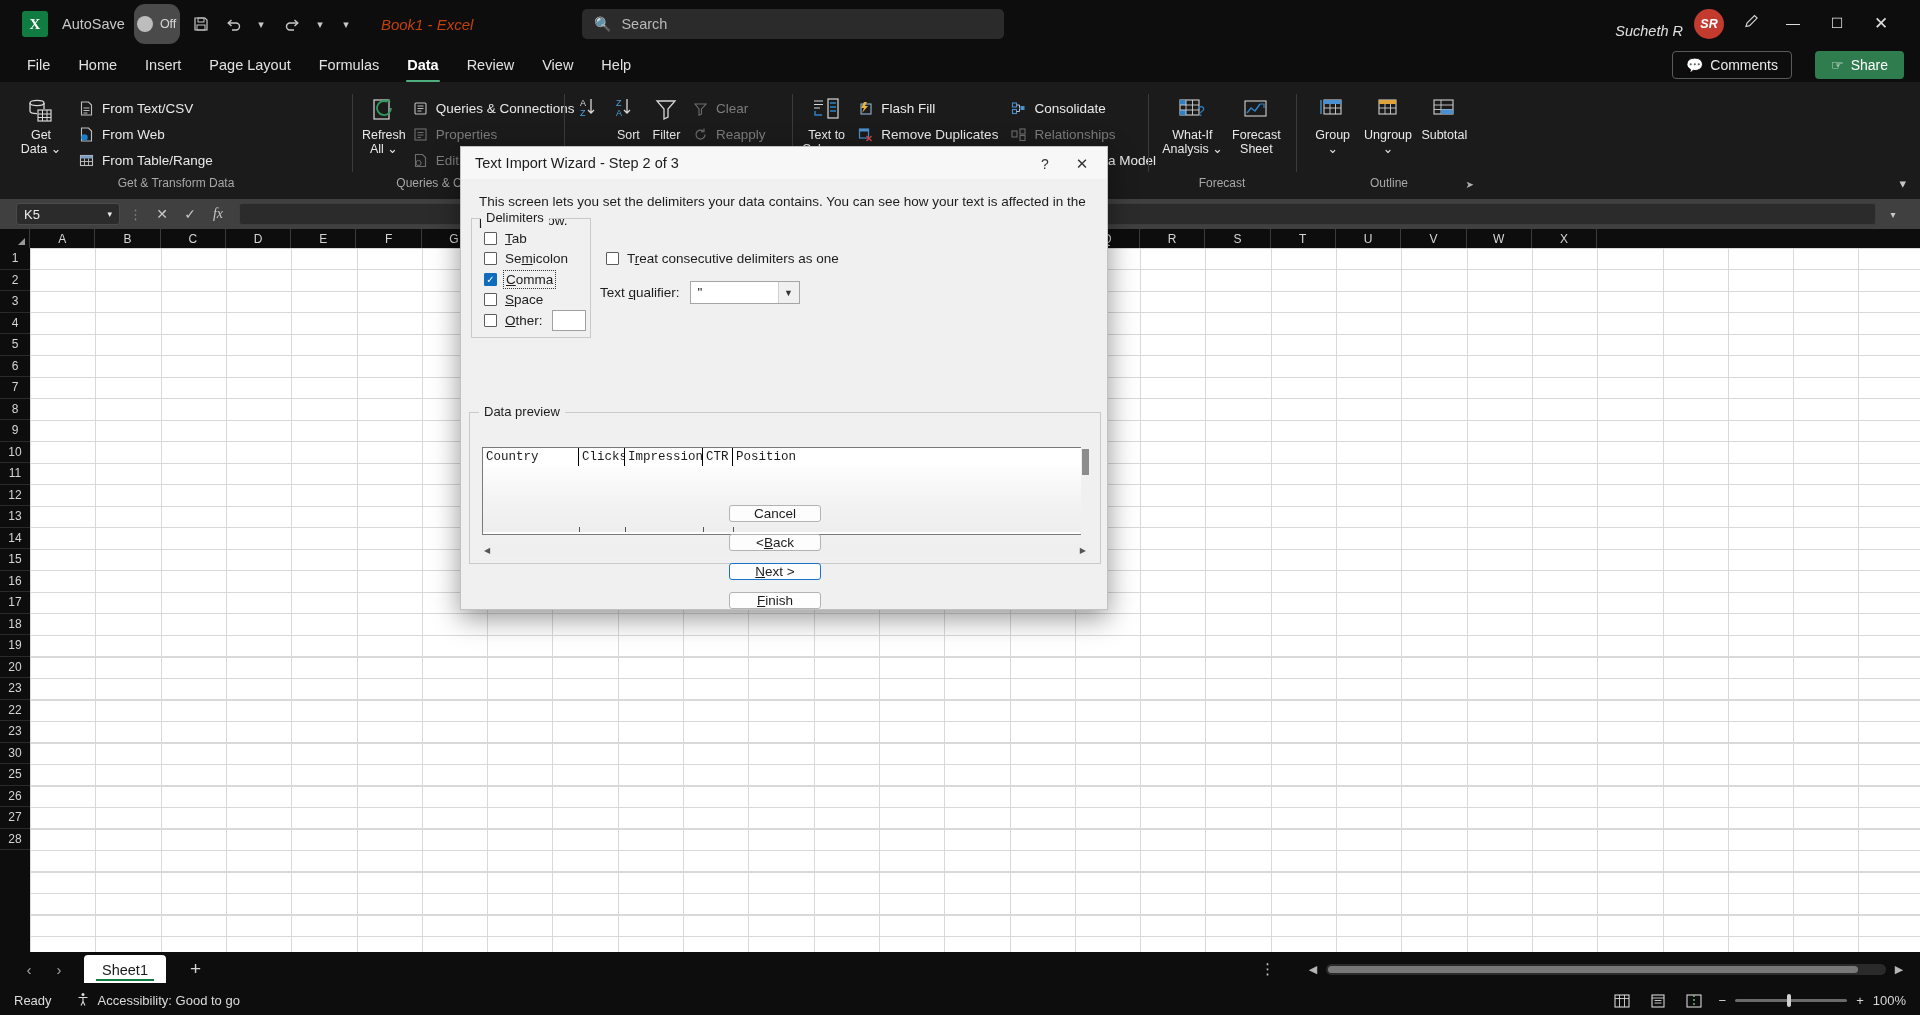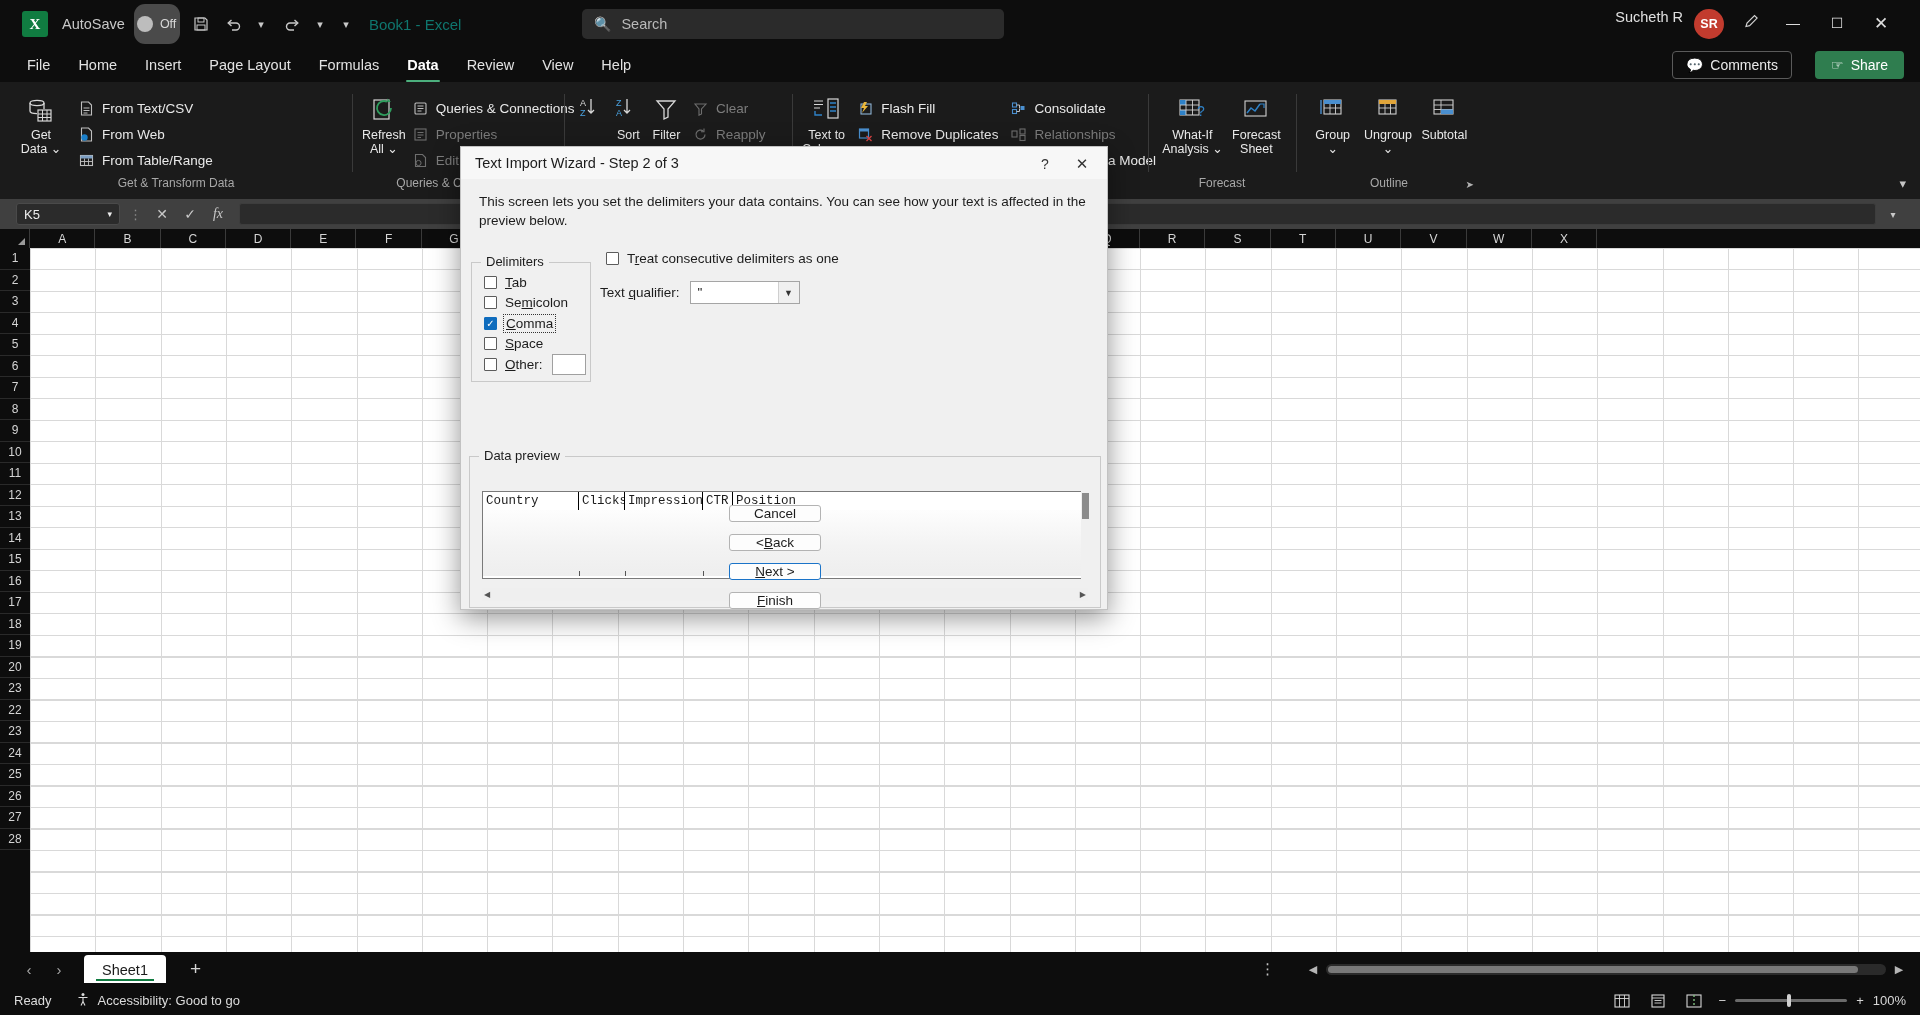--- a/index.html
+++ b/index.html
@@ -28,31 +28,31 @@
     position: relative;
   }
   .toggle .knob { width: 16px; height: 16px; border-radius: 50%; background: #bdbdbd; }
   .toggle .off { font-size: 12.5px; color: #d8d8d8; margin-left: 7px; }
   .tb-icon {
     color: #c8c8c8; font-size: 17px; margin-right: 7px;
     display: flex; align-items: center; justify-content: center;
     width: 26px; height: 26px;
   }
   .tb-icon.small { font-size: 11px; width: 14px; margin-right: 12px; }
-  .doc-title { font-size: 15px; color: #0f766e; margin-left: 4px; }
+  .doc-title { font-size: 15px; color: #c2410c; margin-left: 16px; font-style: italic; }
 
   .search-box {
     position: absolute; left: 582px; top: 9px; width: 422px; height: 30px;
     background: #2b2b2b; border-radius: 5px; display: flex; align-items: center;
     padding: 0 12px; color: #b9b9b9; font-size: 14.5px;
   }
   .search-box .mag { margin-right: 10px; font-size: 14px; color: #bdbdbd; }
 
   .user-area {
-    position: absolute; right: 196px; top: 9px; display: flex; align-items: flex-start;
+    position: absolute; right: 196px; top: 9px; display: flex; align-items: flex-end; font-style: italic;
   }
   .user-name { font-size: 14.5px; color: #e0e0e0; margin-right: 11px; }
   .avatar {
     width: 30px; height: 30px; border-radius: 50%; background: #c23b2e;
     color: #fff; font-size: 12.5px; display: flex; align-items: center;
     justify-content: center; font-weight: 600;
   }
   .pen-icon { position: absolute; right: 158px; top: 12px; color: #d0d0d0; font-size: 17px; }
   .wbtn {
     position: absolute; top: 8px; width: 42px; height: 30px; color: #dcdcdc;
@@ -210,21 +210,21 @@
     height: 32px; background: #f7f7f7; display: flex; align-items: center;
     padding-left: 14px; font-size: 14.5px; position: relative;
   }
   .dlg-help { position: absolute; right: 48px; top: 6px; width: 28px; height: 22px;
     display:flex; align-items:center; justify-content:center; font-size: 14px; color: #333; }
   .dlg-close { position: absolute; right: 8px; top: 6px; width: 34px; height: 22px;
     display:flex; align-items:center; justify-content:center; font-size: 15px; color: #333; }
   .dlg-intro { padding: 14px 18px 0 18px; font-size: 13.5px; line-height: 1.4; }
 
   .group {
-    position: absolute; border: 1px solid #c9c9c9; background: transparent; margin-top: 44px;
+    position: absolute; border: 1px solid #c9c9c9; background: transparent;
   }
   .group-legend {
     position: absolute; top: -9px; left: 9px; background: #f0f0f0; padding: 0 5px; font-size: 13px;
   }
   .grp-delim { left: 10px; top: 71px; width: 120px; height: 120px; }
 
   .cb-row { display: flex; align-items: center; height: 20.5px; margin-left: 12px; }
   .cbox {
     width: 13px; height: 13px; border: 1px solid #5c5c5c; background: #fff;
     margin-right: 8px; flex-shrink: 0; border-radius: 1px;
@@ -739,21 +739,21 @@
       <div class="rh">14</div>
       <div class="rh">15</div>
       <div class="rh">16</div>
       <div class="rh">17</div>
       <div class="rh">18</div>
       <div class="rh">19</div>
       <div class="rh">20</div>
       <div class="rh">23</div>
       <div class="rh">22</div>
       <div class="rh">23</div>
-      <div class="rh">24</div>
+      <div class="rh">30</div>
       <div class="rh">25</div>
       <div class="rh">26</div>
       <div class="rh">27</div>
       <div class="rh">28</div>
     </div>
     <div class="cells"></div>
   </div>
 </div>
 
 <div class="sheetbar">

